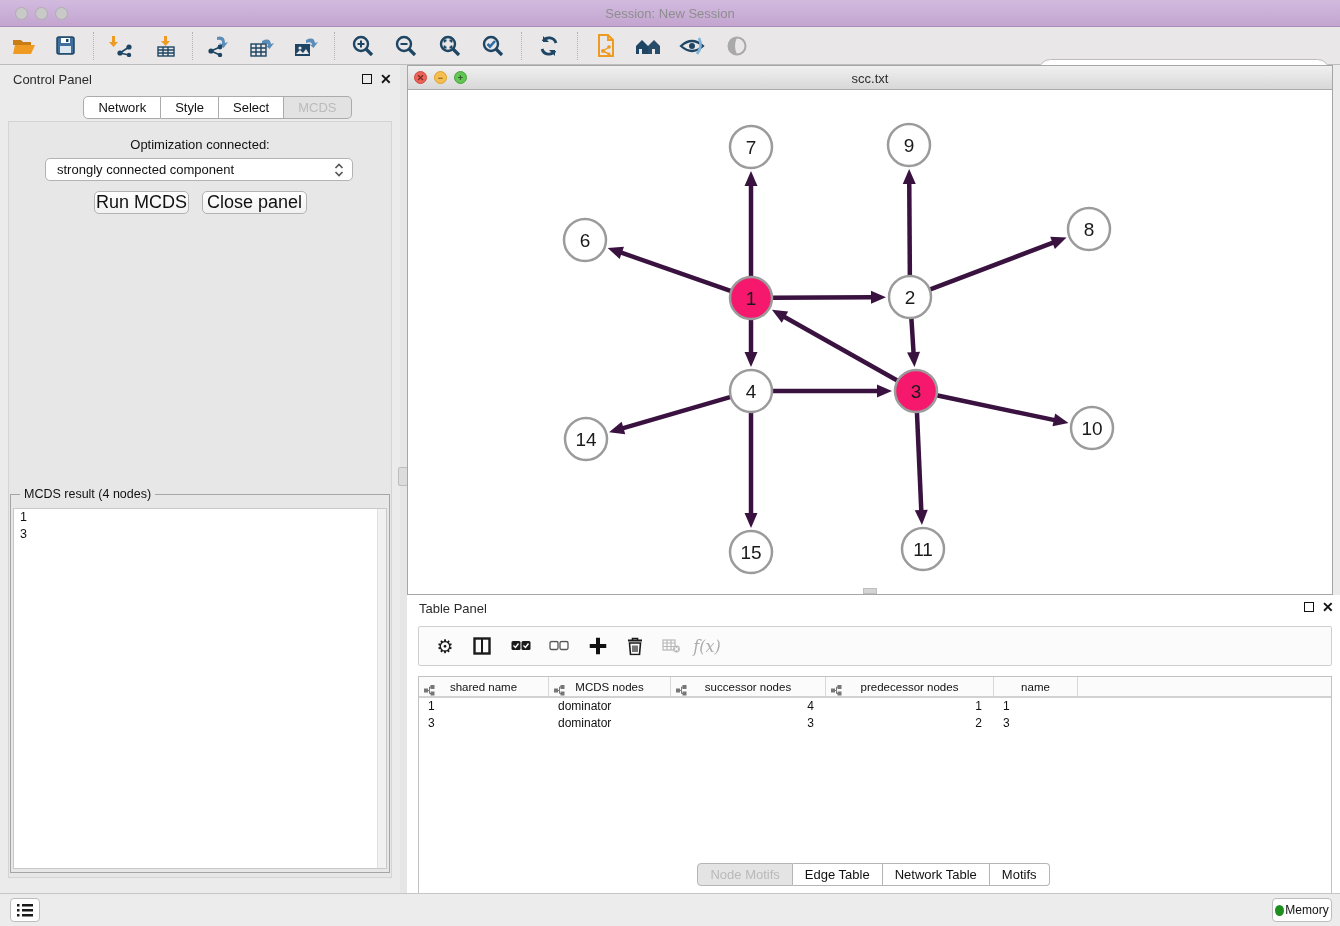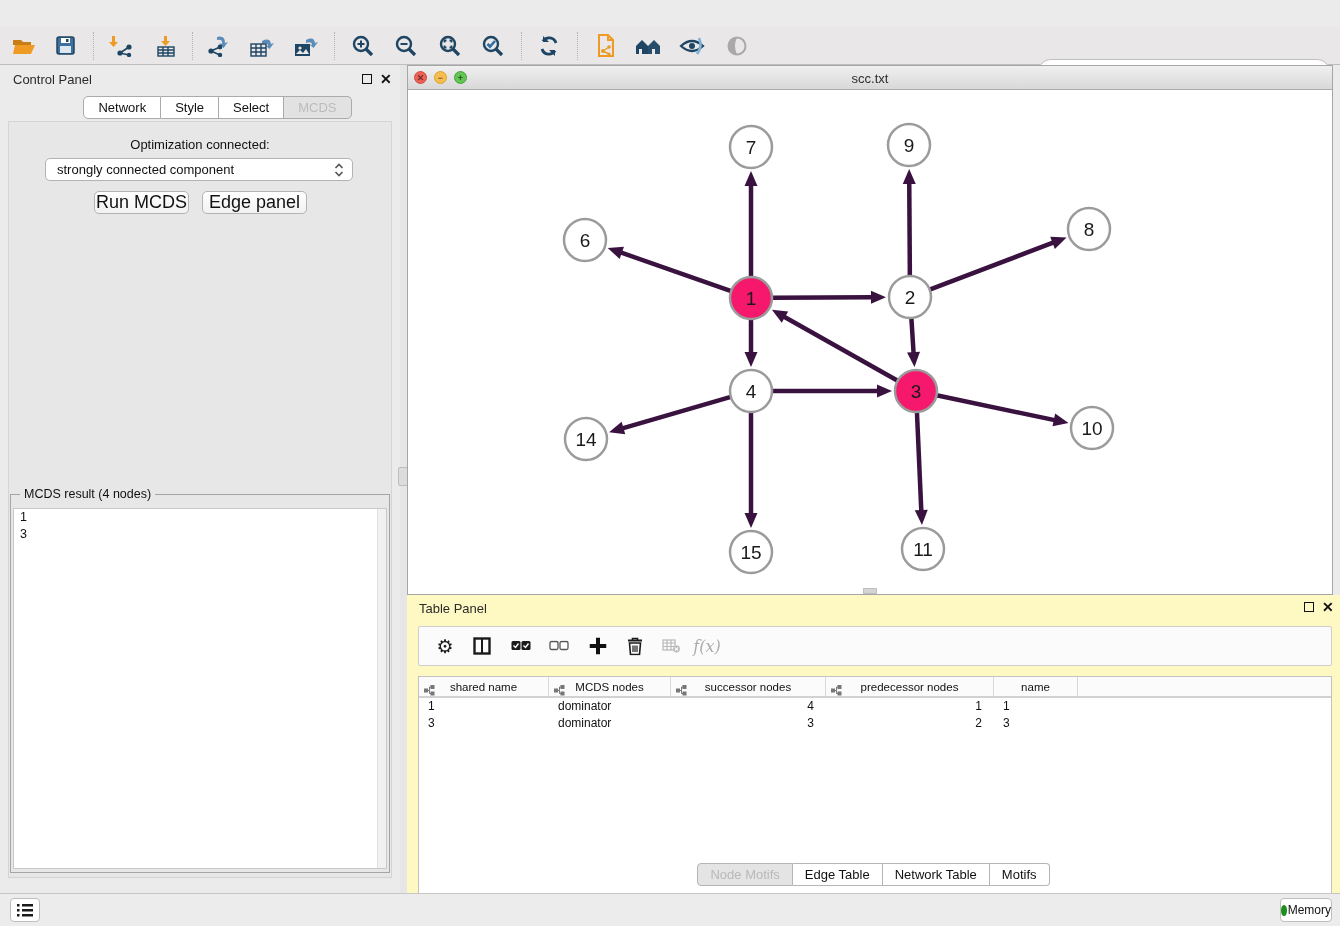--- a/index.html
+++ b/index.html
@@ -49,50 +49,56 @@
   
   #net-win { left:407px; top:65px; width:926px; height:530px; border:1px solid #A6A6A6; background:#fff; }
   #net-titlebar { left:0; top:0; width:100%; height:24px; background:linear-gradient(#F0F0F0,#D8D8D8); border-bottom:1px solid #ABABAB; }
   .traffic { position:absolute; top:5px; width:13px; height:13px; border-radius:50%;
     font-size:9px; line-height:12px; text-align:center; color:rgba(0,0,0,.55); font-weight:bold; }
   #net-title { width:100%; text-align:center; top:5px; font-size:13px; color:#2E2E2E; }
   #graph { left:0; top:24px; }
   #net-grip { left:455px; top:522px; width:14px; height:6px; background:#D4D4D4; border:1px solid #BFBFBF; }
 
   
-  #table-panel { left:407px; top:595px; width:933px; height:298px; background:#fef9c3; }
+  #table-panel { left:407px; top:595px; width:933px; height:298px; background:#ffffff; }
   #tp-title { left:12px; top:6px; font-size:13px; color:#2B2B2B; }
   #tp-toolbar { left:11px; top:31px; width:914px; height:40px; background:#FBFBFB; border:1px solid #CFCFCF; border-radius:2px; }
   .tpi { position:absolute; top:50%; transform:translate(-50%,-50%); display:flex; align-items:center; justify-content:center; }
   #tp-table { left:11px; top:81px; width:914px; height:223px; background:#fff; border:1px solid #C2C2C2; }
   #tp-header { display:flex; height:21px; background:#FBFBFB; border-bottom:2px solid #D2D2D2; }
   .hcell { position:relative; height:100%; border-right:1px solid #D8D8D8; display:flex; align-items:center; justify-content:center; }
   .hcell .hlabel { font-size:11.5px; color:#111; }
   .hicon { position:absolute; left:5px; top:5px; }
   .trow { display:flex; height:17px; }
   .tcell { font-size:12px; color:#111; padding-top:1px; }
   #tp-tabs { left:0; top:268px; width:933px; display:flex; justify-content:center; }
   .seg2 { font-size:13px; padding:3px 12px; background:#fff; border:1px solid #B5B5B5; border-left:none; color:#111; border-radius:0; }
   .seg2:first-child { border-left:1px solid #B5B5B5; border-radius:4px 0 0 4px; }
   .seg2:last-child { border-radius:0 4px 4px 0; }
   .seg2.active { background:#E4E4E4; color:#B9B9B9; }
 
   
   #statusbar { left:0; top:893px; width:1340px; height:33px; background:#ECECEC; border-top:1px solid #C6C6C6; }
   #list-btn { left:10px; top:4px; width:30px; height:24px; background:#fff; border:1px solid #BDBDBD; border-radius:4px;
     display:flex; align-items:center; justify-content:center; }
-  #memory-btn { right:8px; top:4px; width:52px; height:24px; background:#fff; border:1px solid #BDBDBD; border-radius:4px;
+  #memory-btn { right:8px; top:4px; width:60px; height:24px; background:#fff; border:1px solid #BDBDBD; border-radius:4px;
     display:flex; align-items:center; justify-content:center; gap:1px; font-size:12px; color:#111; }
   #memory-dot { width:9px; height:11px; border-radius:50%; background:#1E8E1E; }
 </style>
 </head>
 <body>
 
 <div id="app">
 
+  <div id="titlebar" class="abs">
+    <div class="tl-dot abs" style="left:15px"></div>
+    <div class="tl-dot abs" style="left:35px"></div>
+    <div class="tl-dot abs" style="left:55px"></div>
+    <div id="win-title" class="abs">Session: New Session</div>
+  </div>
 
   <div id="toolbar" class="abs">
     <span class="tbi" style="left:24px">
       <svg width="24" height="18">
           <path d="M1 3 h8 l2 2 h8 v3 H1z" fill="#C97E15"></path>
           <path d="M3 8 h20 l-4 9 H1z" fill="#EE9A23"></path>
         </svg>
     </span>
     <span class="tbi" style="left:65px">
       <svg width="19" height="19">
@@ -242,21 +248,21 @@
   <div id="cp-content" class="abs"></div>
   <div id="opt-label" class="abs">Optimization connected:</div>
   <div id="opt-select" class="abs">
     <span>strongly connected component</span>
     <svg width="10" height="14" style="position:absolute; right:8px; top:4px">
       <path d="M1.5 5 L5 1.5 L8.5 5" fill="none" stroke="#555" stroke-width="1.6"></path>
       <path d="M1.5 9 L5 12.5 L8.5 9" fill="none" stroke="#555" stroke-width="1.6"></path>
     </svg>
   </div>
   <div class="btn" style="left:94px; top:191px; width:95px">Run MCDS</div>
-  <div class="btn" style="left:202px; top:191px; width:105px">Edge panel</div>
+  <div class="btn" style="left:202px; top:191px; width:105px">Close panel</div>
 
   <div id="mcds-group" class="abs"></div>
   <div id="mcds-group-label" class="abs">MCDS result (4 nodes)</div>
   <div id="mcds-result" class="abs">
     <div id="mcds-scroll" class="abs"></div>
   <div class="mcds-line">1</div>
       <div class="mcds-line">3</div>
     </div>
 
   <div id="vsplit" class="abs"></div>

